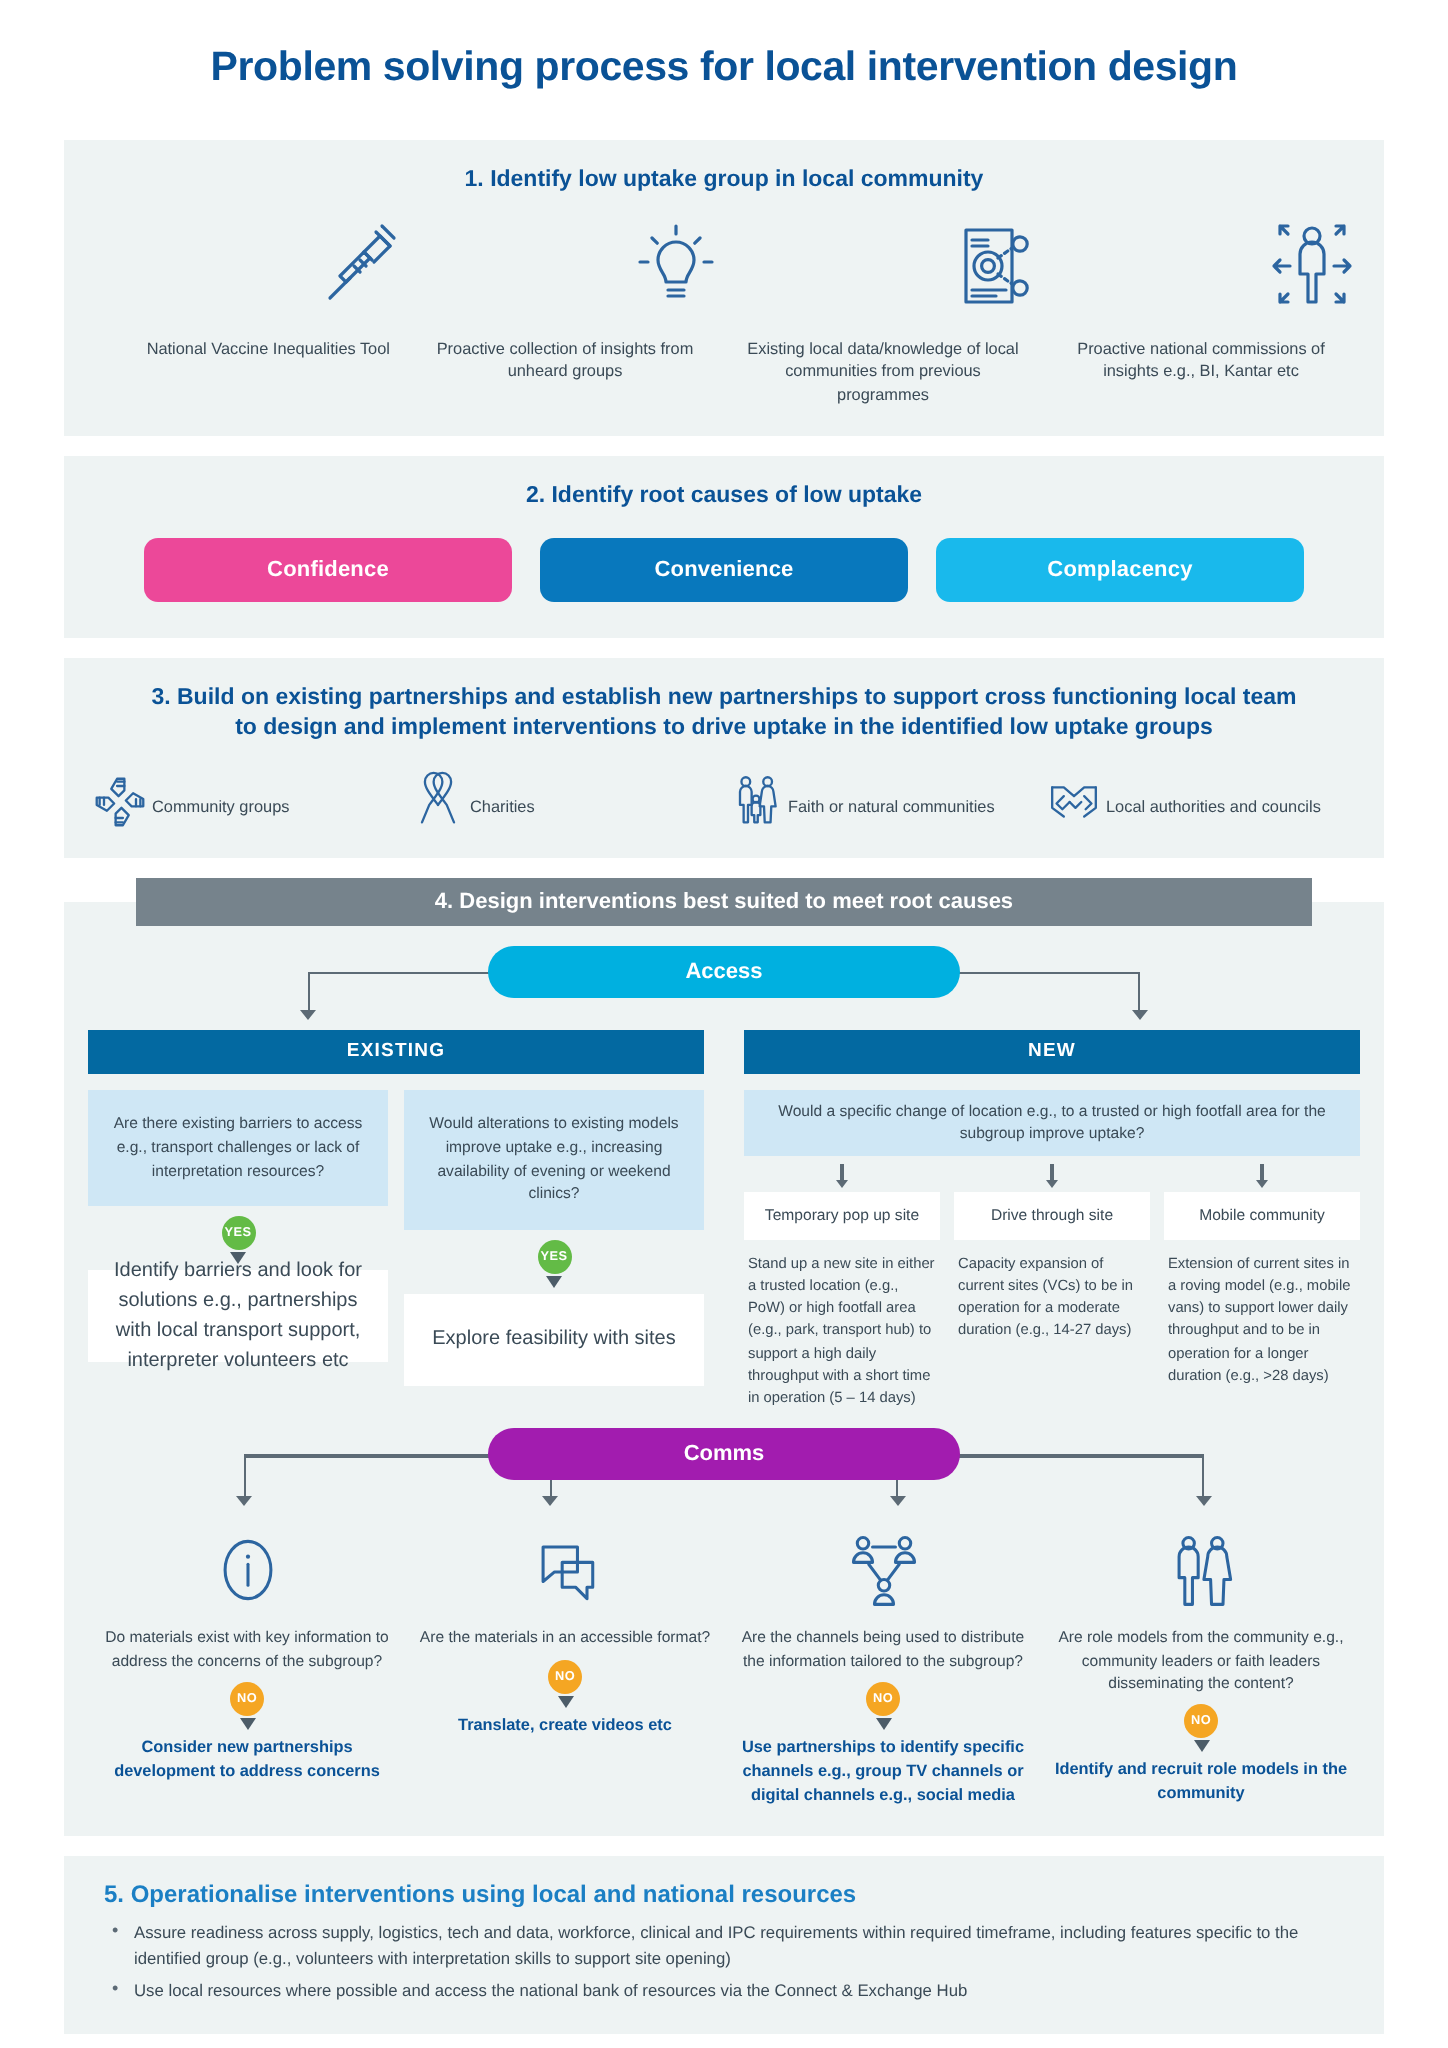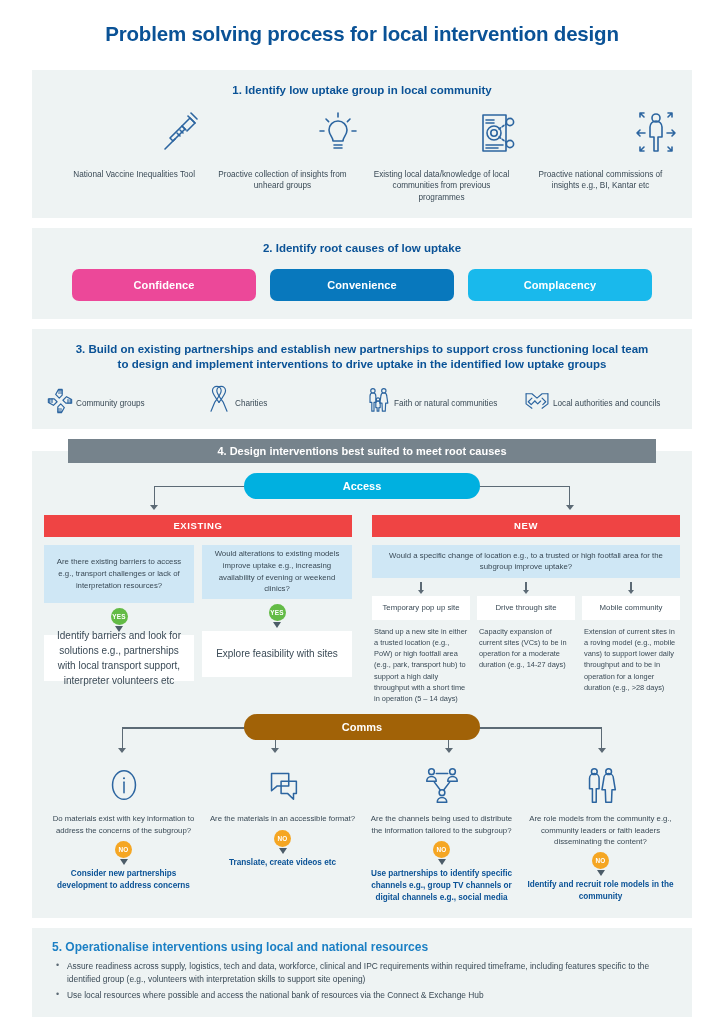--- a/index.html
+++ b/index.html
@@ -61,24 +61,24 @@
     color: #ffffff; font-size: 11px; font-weight: bold;
   }
   .s4-body { background: #eef3f3; padding: 10px 12px 14px 12px; margin-top: -12px; padding-top: 22px; }
 
   .node-pill {
     width: 236px; height: 26px; border-radius: 13px; margin: 0 auto;
     display: flex; align-items: center; justify-content: center;
     color: #fff; font-size: 11px; font-weight: bold; position: relative; z-index: 2;
   }
   .node-access { background: #00b0e0; }
-  .node-comms { background: #a16207; }
+  .node-comms { background: #a21caf; }
 
   .hdr-bar {
-    height: 22px; background: #ef4444; color: #fff;
+    height: 22px; background: #0369a1; color: #fff;
     display: flex; align-items: center; justify-content: center;
     font-size: 9.5px; font-weight: bold; letter-spacing: .6px;
   }
 
   .qbox {
     background: #cfe7f5; color: #3a4a56; font-size: 7.8px; line-height: 1.5;
     text-align: center; padding: 8px 7px;
   }
   .wbox {
     background: #ffffff; color: #3a4a56; font-size: 10px; line-height: 1.5;
@@ -331,21 +331,21 @@
           <div style="flex:1;">
             <div class="qbox" style="height:58px;display:flex;align-items:center;justify-content:center;">Are there existing barriers to access e.g., transport challenges or lack of interpretation resources?</div>
             <div class="badge-wrap" style="padding-top:5px;">
               <div class="badge badge-yes">YES</div>
               <div class="badge-tail"></div>
             </div>
             <div class="wbox" style="height:46px;display:flex;align-items:center;justify-content:center;margin-top:3px;">Identify barriers and look for solutions e.g., partnerships with local transport support, interpreter volunteers etc</div>
           </div>
 
           <div style="flex:1;">
-            <div class="qbox" style="height:54px;display:flex;align-items:center;justify-content:center;">Would alterations to existing models improve uptake e.g., increasing availability of evening or weekend clinics?</div>
+            <div class="qbox" style="height:70px;display:flex;align-items:center;justify-content:center;">Would alterations to existing models improve uptake e.g., increasing availability of evening or weekend clinics?</div>
             <div class="badge-wrap" style="padding-top:5px;">
               <div class="badge badge-yes">YES</div>
               <div class="badge-tail"></div>
             </div>
             <div class="wbox" style="height:46px;display:flex;align-items:center;justify-content:center;margin-top:3px;">Explore feasibility with sites</div>
           </div>
 
         </div>
 
         <div style="flex:1;">

